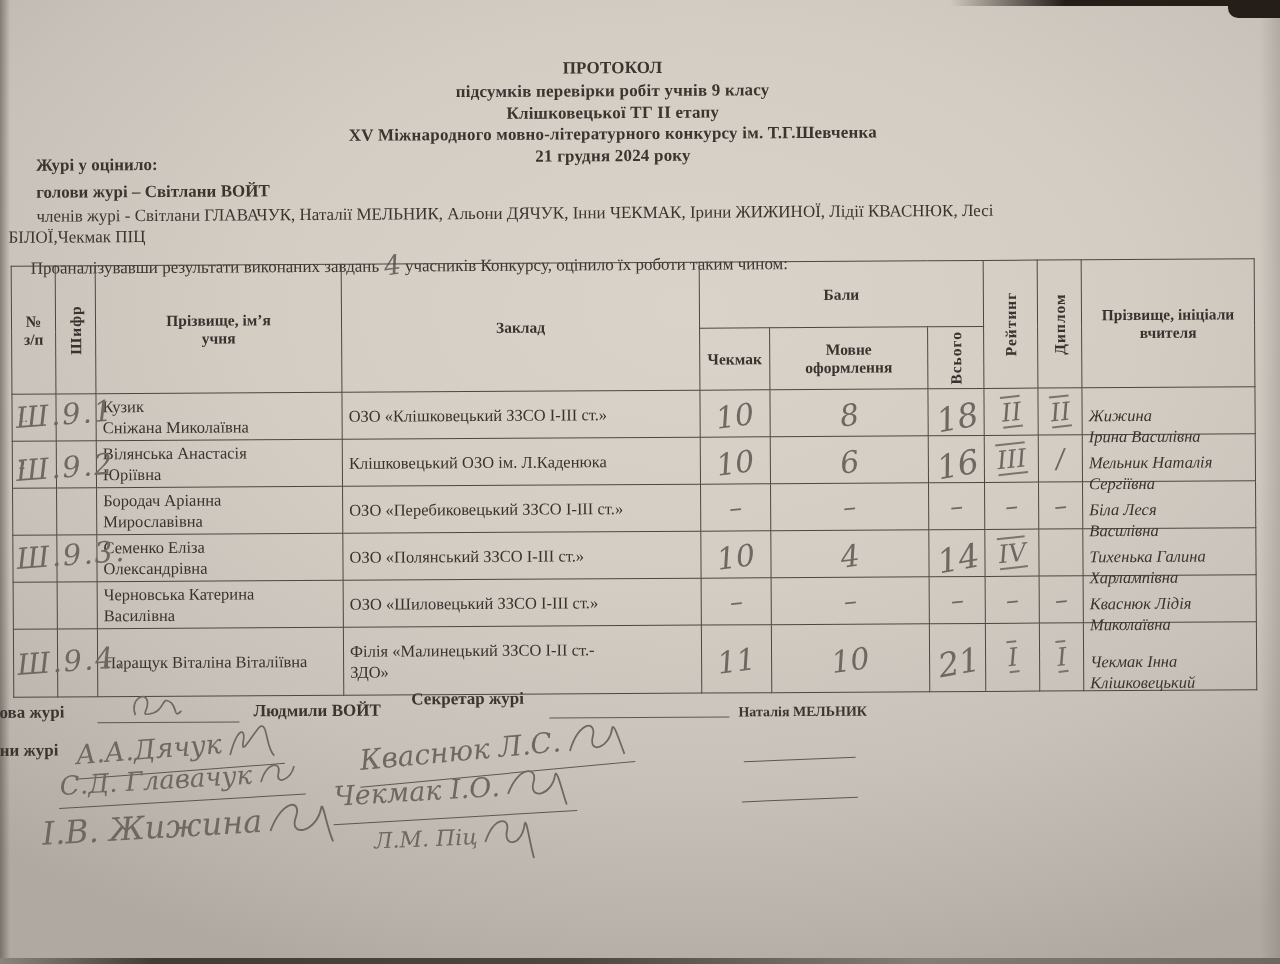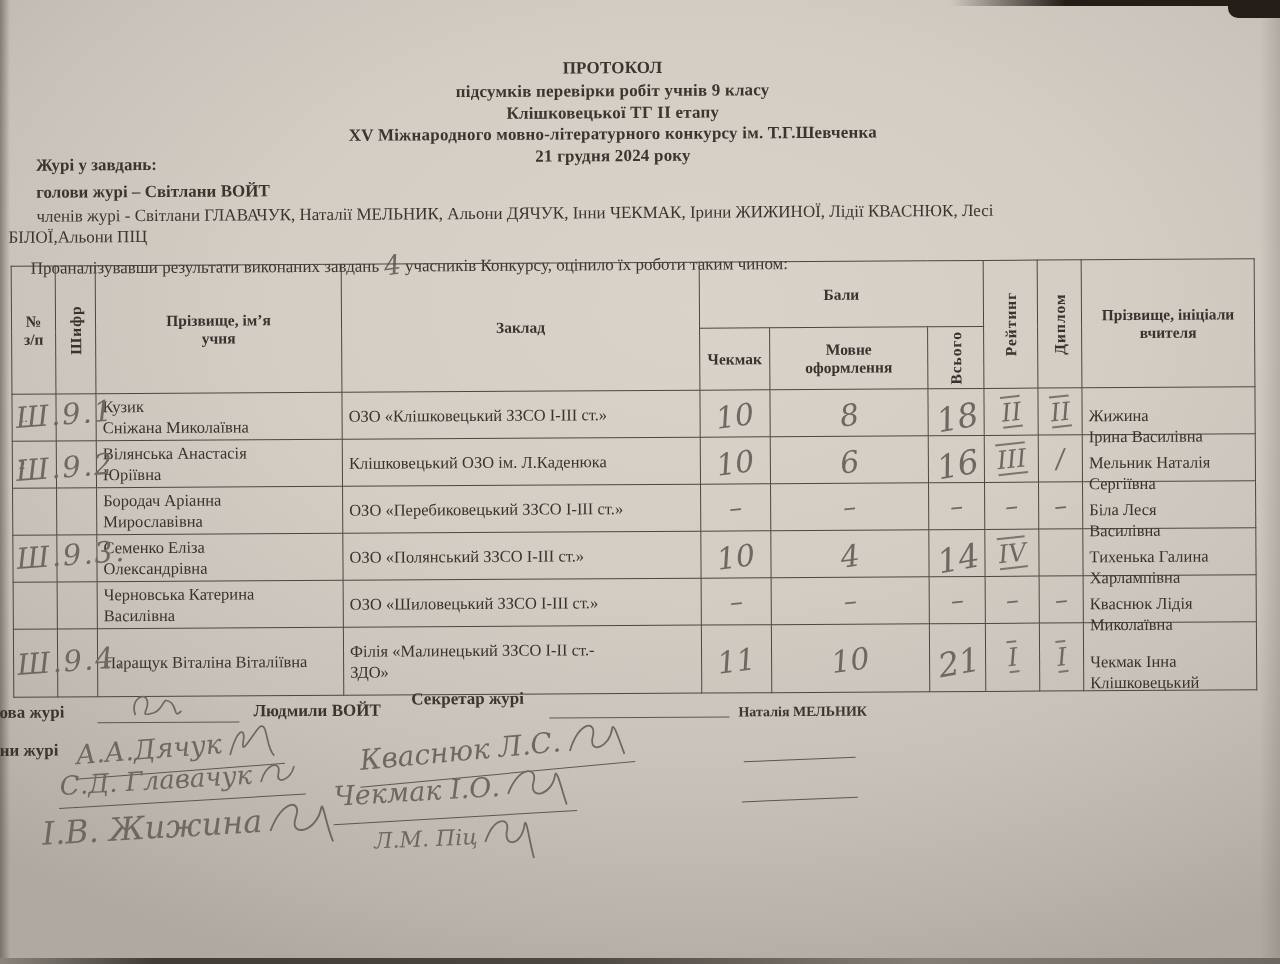--- a/index.html
+++ b/index.html
@@ -74,21 +74,21 @@
   .cipher {
     position:absolute; left:3px; top:2px; width:120px; z-index:3;
     font-size:29px; letter-spacing:2px; transform:rotate(-4deg); white-space:nowrap;
   }
   td.cell-score, td.cell-total, td.cell-rating, td.cell-diploma { text-align:center; }
   .score { font-size:30px; transform:rotate(-7deg) translateY(2px); }
   .total { font-size:33px; transform:rotate(-10deg) translateY(5px); }
   .mark  { font-size:25px; transform:rotate(-6deg); }
   .dash  { font-size:26px; transform:rotate(-4deg); }
   td.cell-teacher { white-space:pre-line; line-height:21px; padding-left:8px; text-align:left; }
-  .teacher-shift { transform:translateY(15px); white-space:pre-line; }
+  .teacher-shift { transform:translateY(15px); white-space:pre-line;font-style:italic; }
 
   
   .sig-line { position:absolute; border-bottom:1.6px solid #5d5751; }
   .sig {
     position:absolute; font-family:"DejaVu Serif", serif; font-style:italic;
     color:#6e6862; white-space:nowrap;
   }
   .sig svg { vertical-align:middle; }
   .flourish { margin-left:4px; }
 </style>
@@ -98,24 +98,24 @@
 <div class="page">
 
   <div class="content">
 
     <div class="center-line b printed" style="top:58px;">ПРОТОКОЛ</div>
     <div class="center-line b printed" style="top:81px;">підсумків перевірки робіт учнів  9 класу</div>
     <div class="center-line b printed" style="top:103px;">Клішковецької ТГ  ІІ етапу</div>
     <div class="center-line b printed" style="top:124px;">XV Міжнародного мовно-літературного конкурсу ім. Т.Г.Шевченка</div>
     <div class="center-line b printed" style="top:146px;">21 грудня 2024 року</div>
 
-    <div class="abs jury-line b printed" style="top:152px; left:38px;">Журі у завдань:</div>
+    <div class="abs jury-line b printed" style="top:152px; left:38px;">Журі у оцінило:</div>
     <div class="abs jury-line b printed" style="top:179px; left:38px;">голови  журі –  Світлани ВОЙТ</div>
     <div class="abs jury-line printed" style="top:203px; left:38px;">членів журі -  Світлани ГЛАВАЧУК, Наталії МЕЛЬНИК,  Альони ДЯЧУК, Інни ЧЕКМАК, Ірини ЖИЖИНОЇ, Лідії КВАСНЮК, Лесі</div>
-    <div class="abs jury-line printed" style="top:224px; left:10px;">БІЛОЇ,Альони  ПІЦ</div>
+    <div class="abs jury-line printed" style="top:224px; left:10px;">БІЛОЇ,Чекмак  ПІЦ</div>
     <div class="abs jury-line printed" style="top:245px; left:32px;">
       <span>Проаналізувавши результати виконаних завдань</span>
       <span class="hw" style="font-size:27px; transform:rotate(-8deg); position:relative; top:3px;">4</span>
       <span>учасників Конкурсу, оцінило їх роботи таким чином:</span>
     </div>
 
     <table class="proto">
       <colgroup>
         <col style="width:44px">
           <col style="width:40px">

